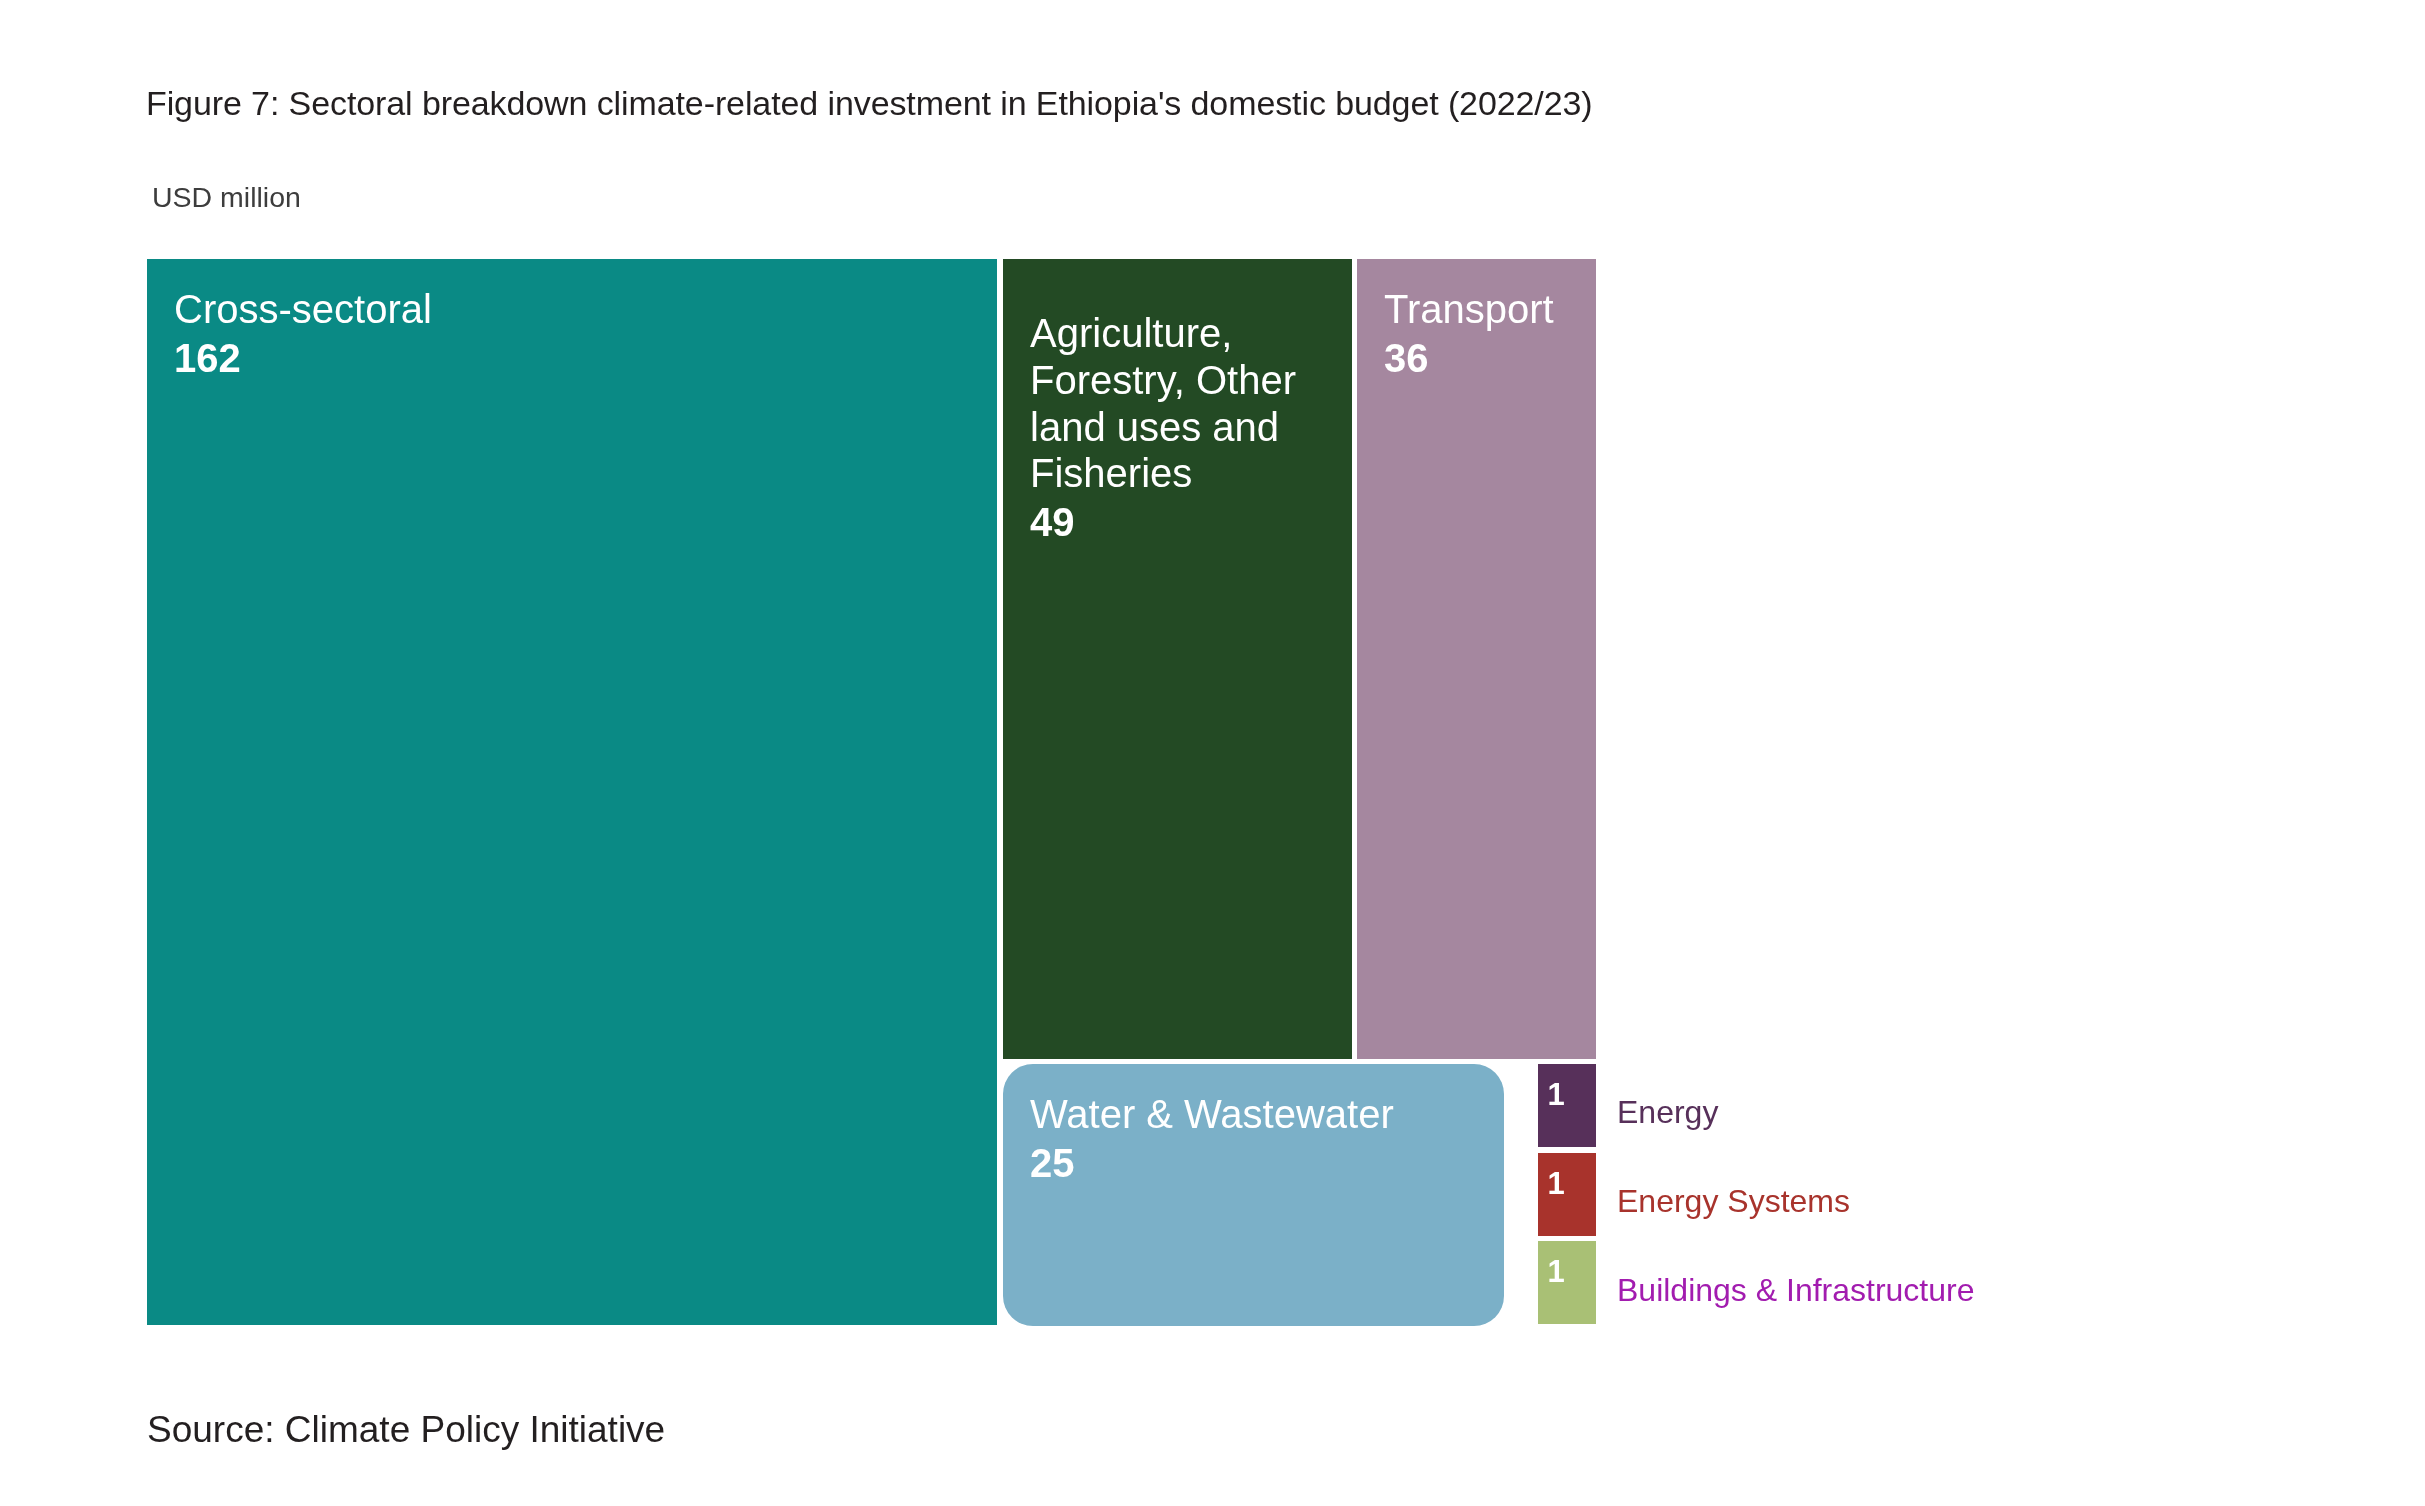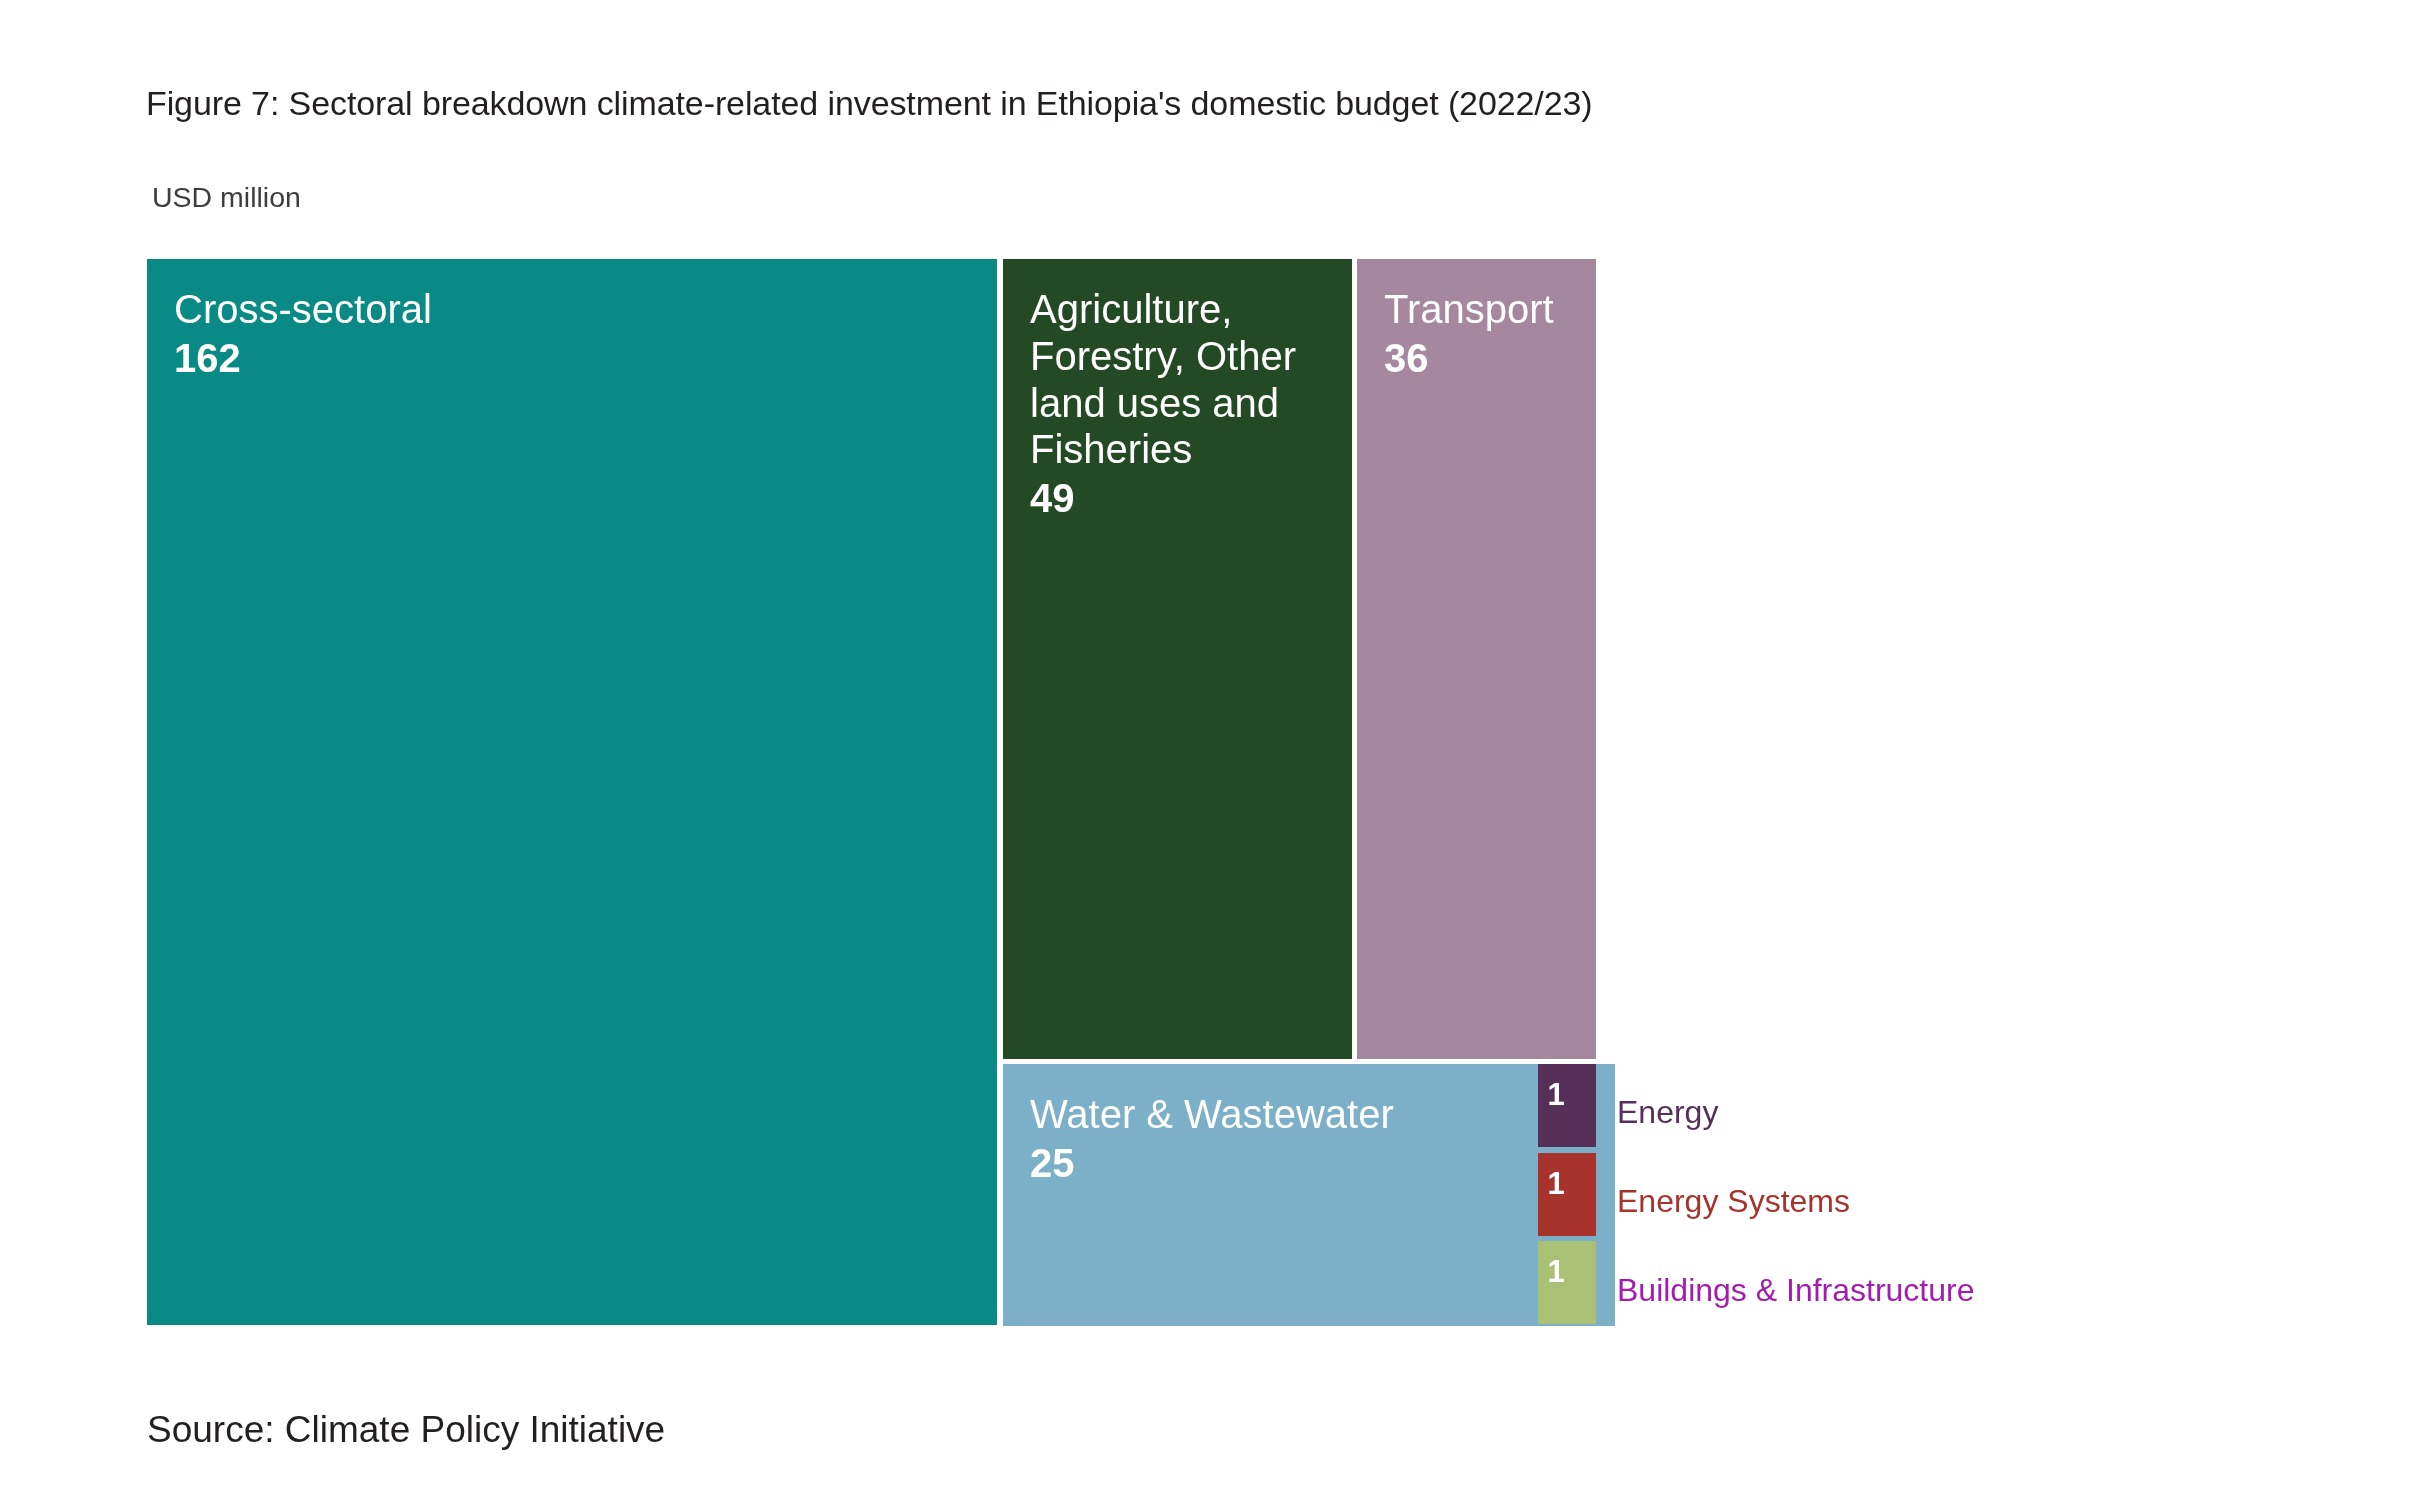--- a/index.html
+++ b/index.html
@@ -90,38 +90,39 @@
   }
 
   
   .cell-agri {
     left: 856px;
     top: 0;
     width: 349px;
     height: 800px;
     background: #234a24;
   }
-  .cell-agri .tm-label-block { width: 304px; }
+  .cell-agri .tm-label-block { width: 304px; margin-top: 24px; }
 
   
   .cell-transport {
     left: 1210px;
     top: 0;
     width: 239px;
     height: 800px;
     background: #a5879f;
   }
 
   
   .cell-water {
     left: 856px;
     top: 805px;
-    width: 612px;
+    width: 501px;
     height: 262px;
     background: #7bb0c8;
+    border-radius: 30px;
   }
 
   
   .cell-mini {
     left: 1391px;
     width: 58px;
     height: 83px;
   }
   .cell-waste   { top: 805px;  background: #57305a; }
   .cell-energy  { top: 894px;  background: #a8332c; }

